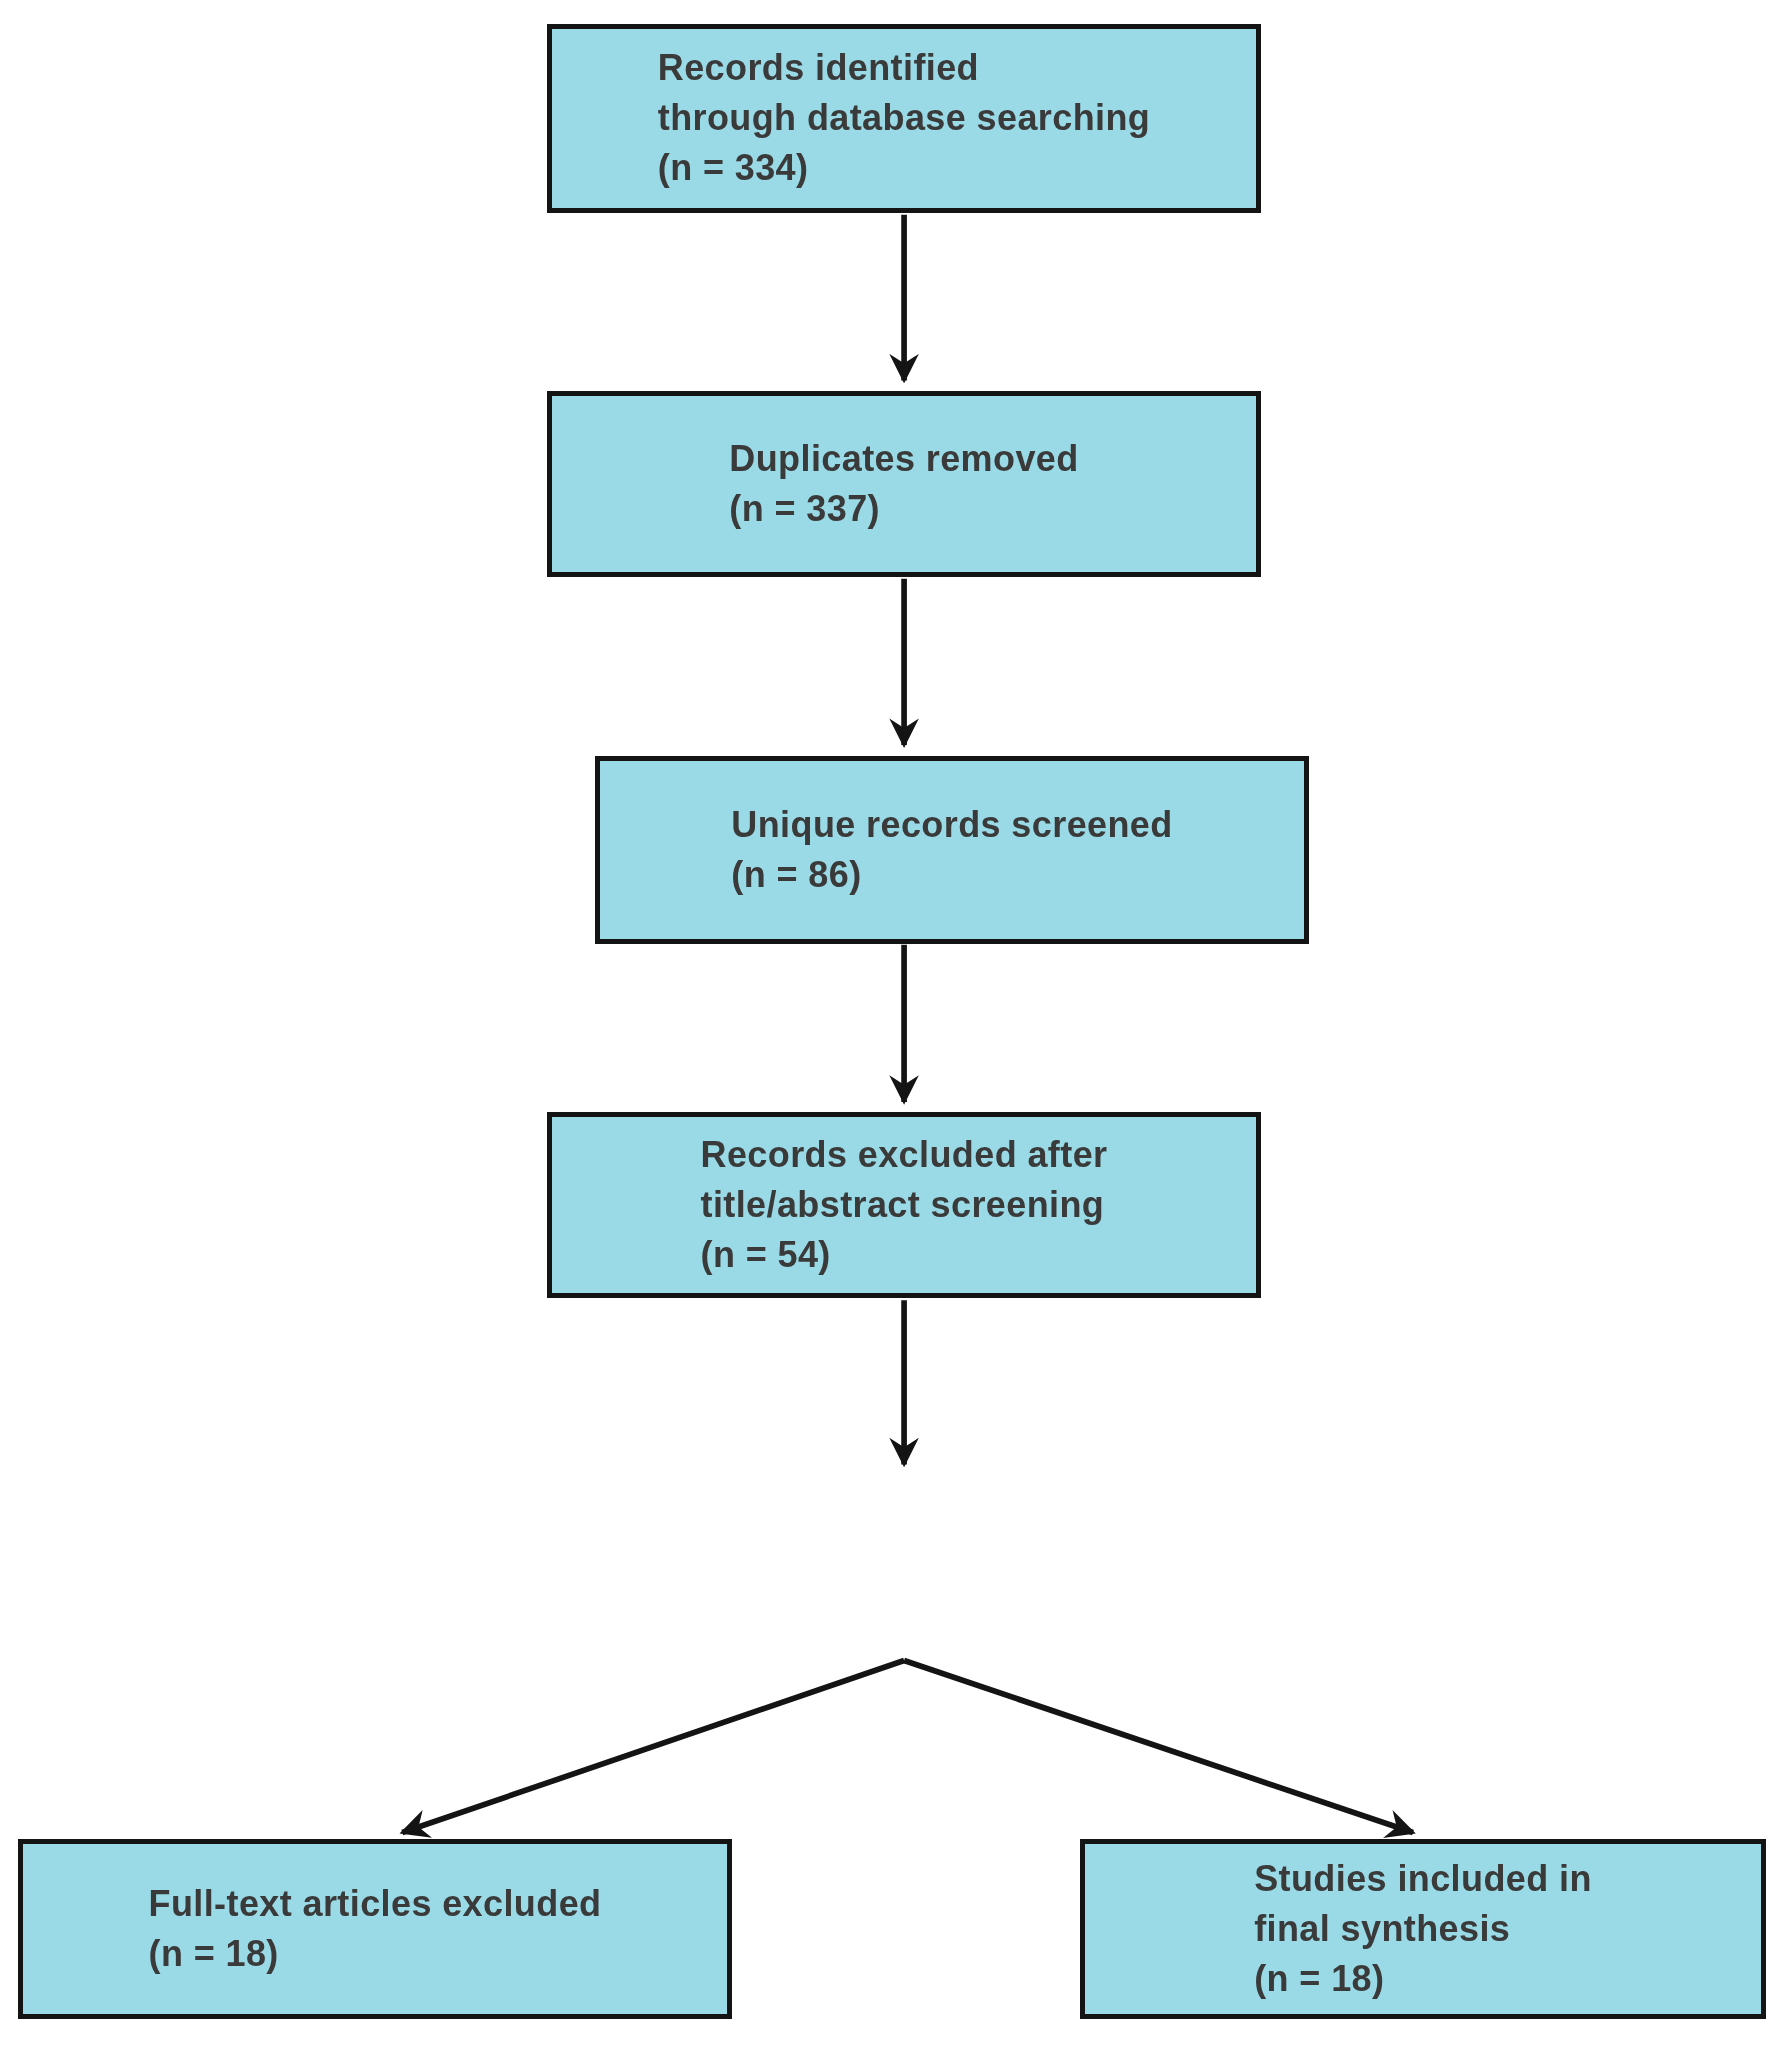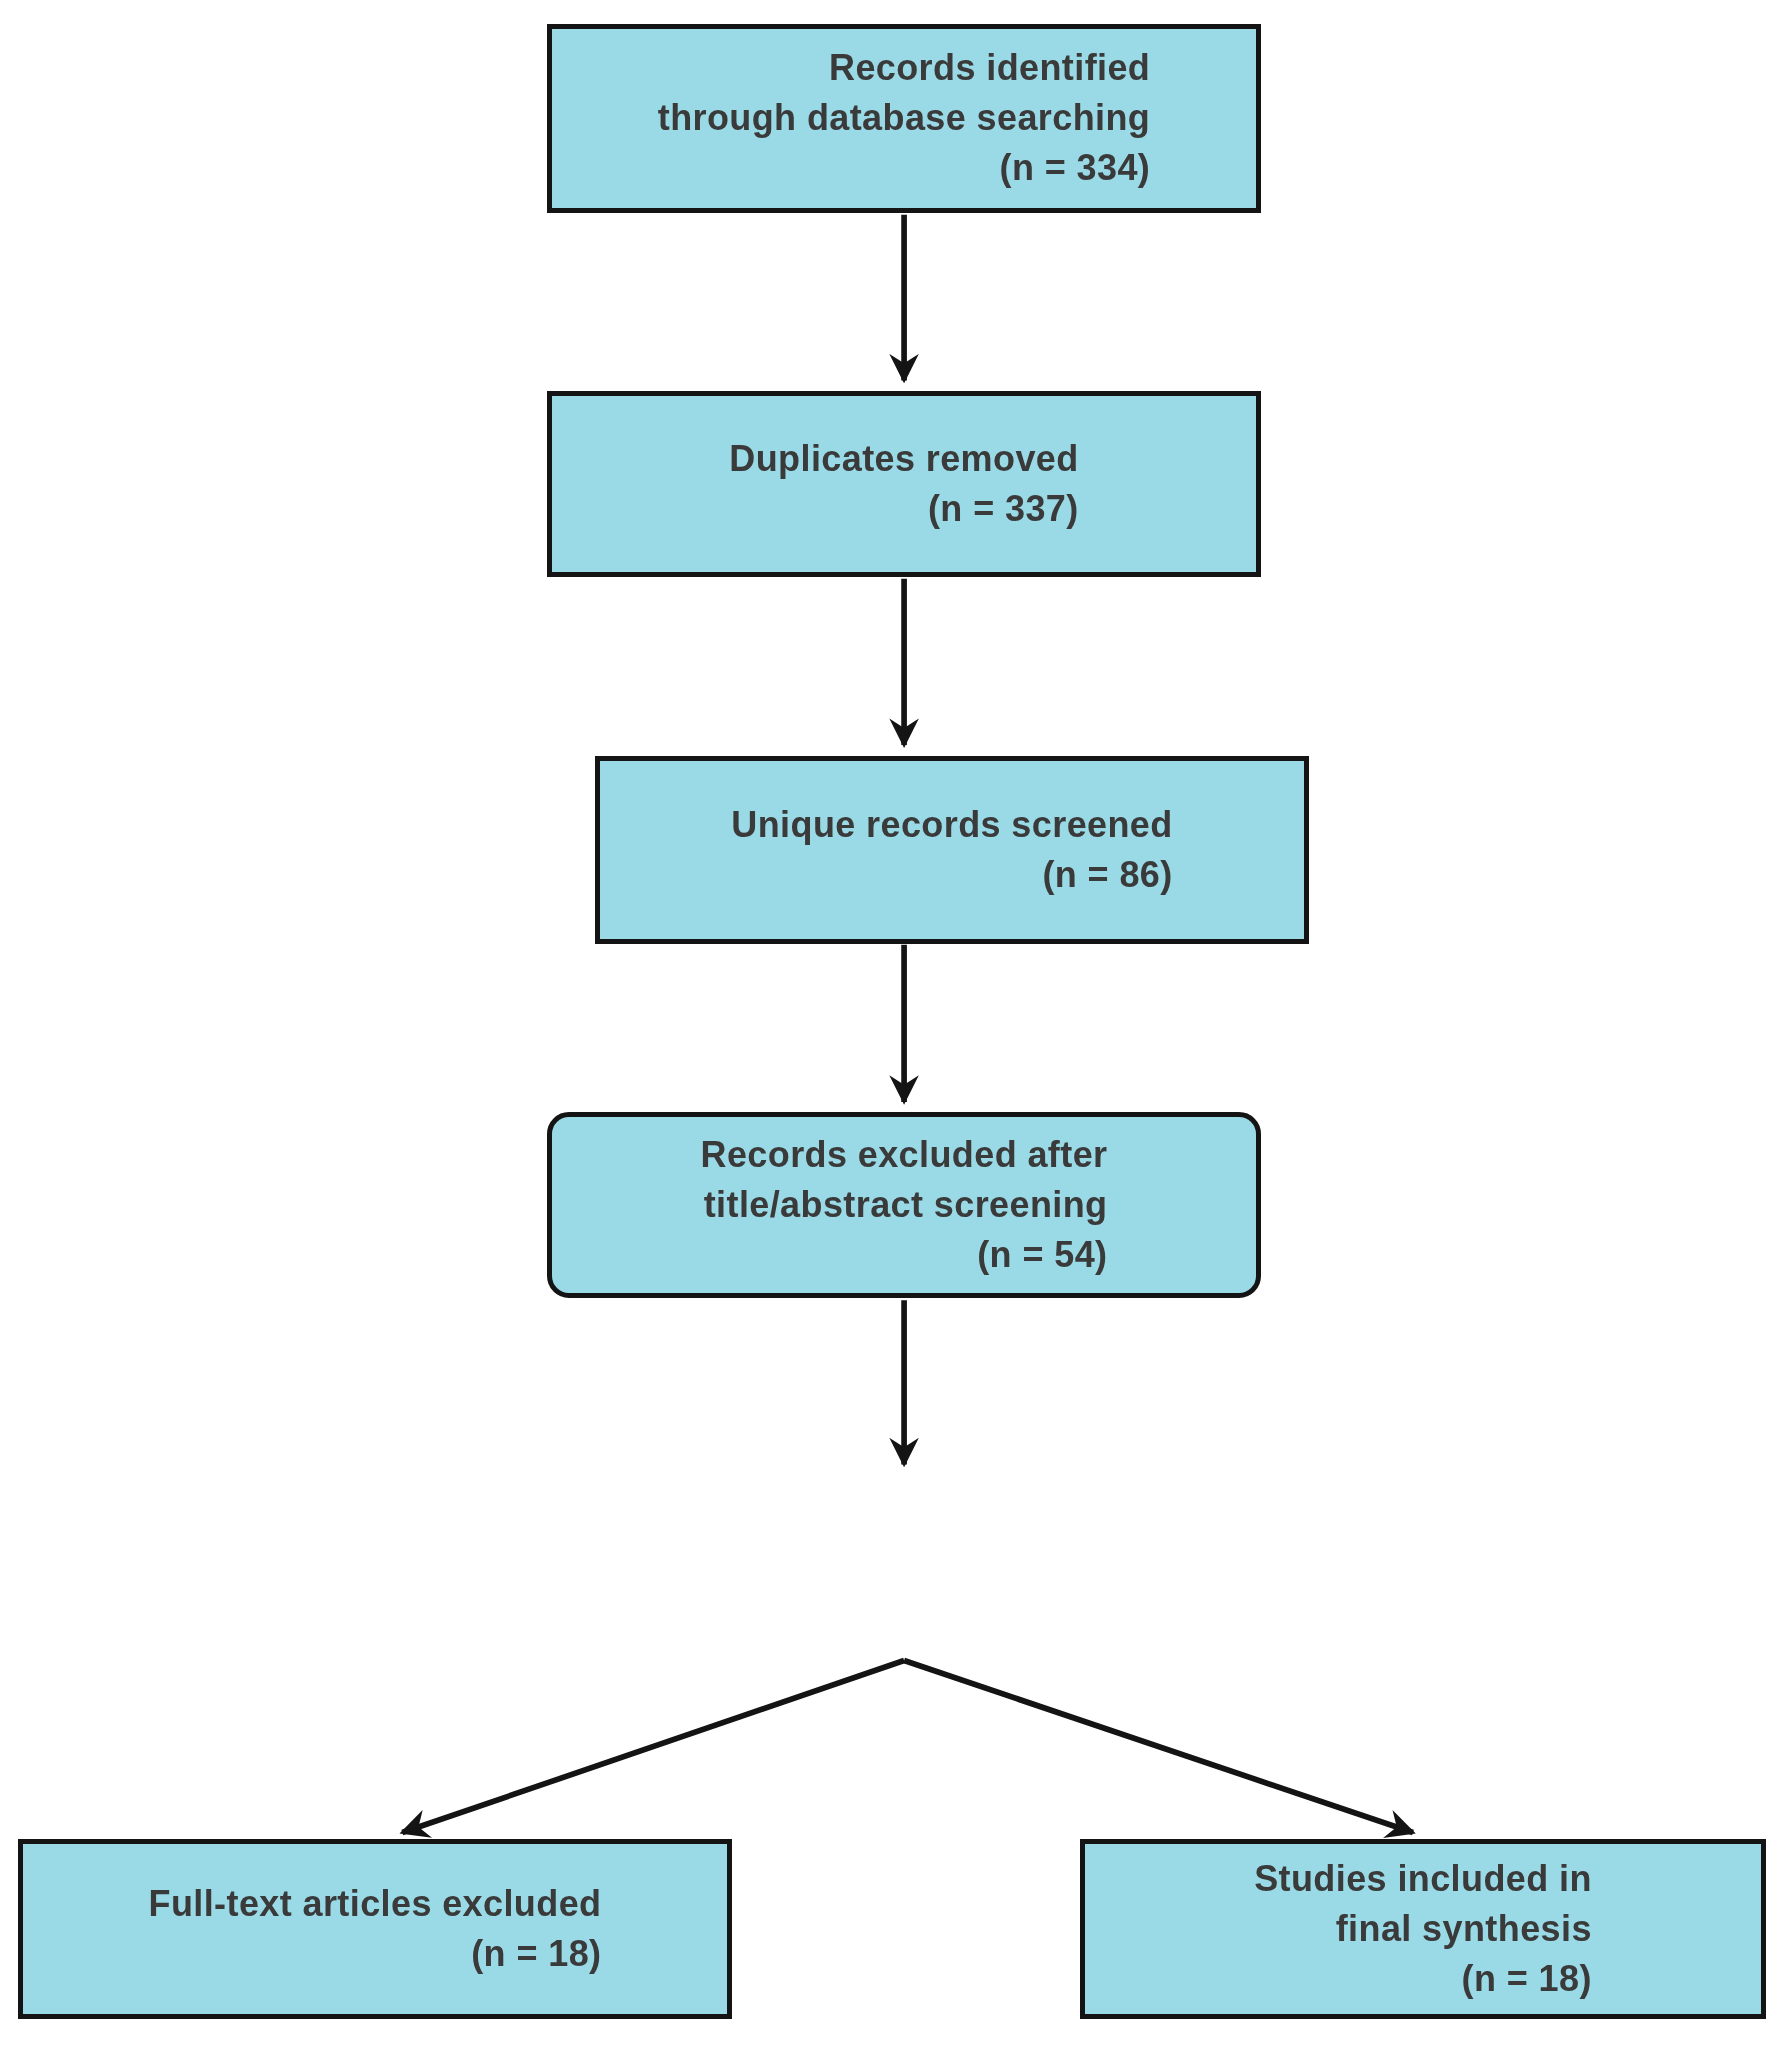--- a/index.html
+++ b/index.html
@@ -34,21 +34,21 @@
     stroke:none;
   }
   .node{
     position:absolute;
     background:var(--box-fill);
     border:5px solid var(--box-border);
     box-sizing:border-box;
     display:flex;
     align-items:center;
     justify-content:center;
-    text-align:right;
+    text-align:left;
   }
   .node-label{
     white-space:pre-line;
     color:var(--text-color);
     font-weight:bold;
     font-size:36px;
     line-height:1.38;
     letter-spacing:0.4px;
     padding:0 14.2px;
   }
@@ -81,21 +81,21 @@
   <div class="node" style="left:547px;  top:391px;  width:714px; height:186px;">
     <div class="node-label">Duplicates removed
 (n = 337)</div>
   </div>
 
   <div class="node" style="left:547px;  top:756px; width:714px; height:188px;margin-left:48px;">
     <div class="node-label">Unique records screened
 (n = 86)</div>
   </div>
 
-  <div class="node" style="left:547px;  top:1112px; width:714px; height:186px;border-radius:22px;">
+  <div class="node" style="left:547px;  top:1112px; width:714px; height:186px;">
     <div class="node-label">Records excluded after
 title/abstract screening
 (n = 54)</div>
   </div>
 
 
   <div class="node" style="left:18px;   top:1839px; width:714px; height:180px;">
     <div class="node-label">Full-text articles excluded
 (n = 18)</div>
   </div>

